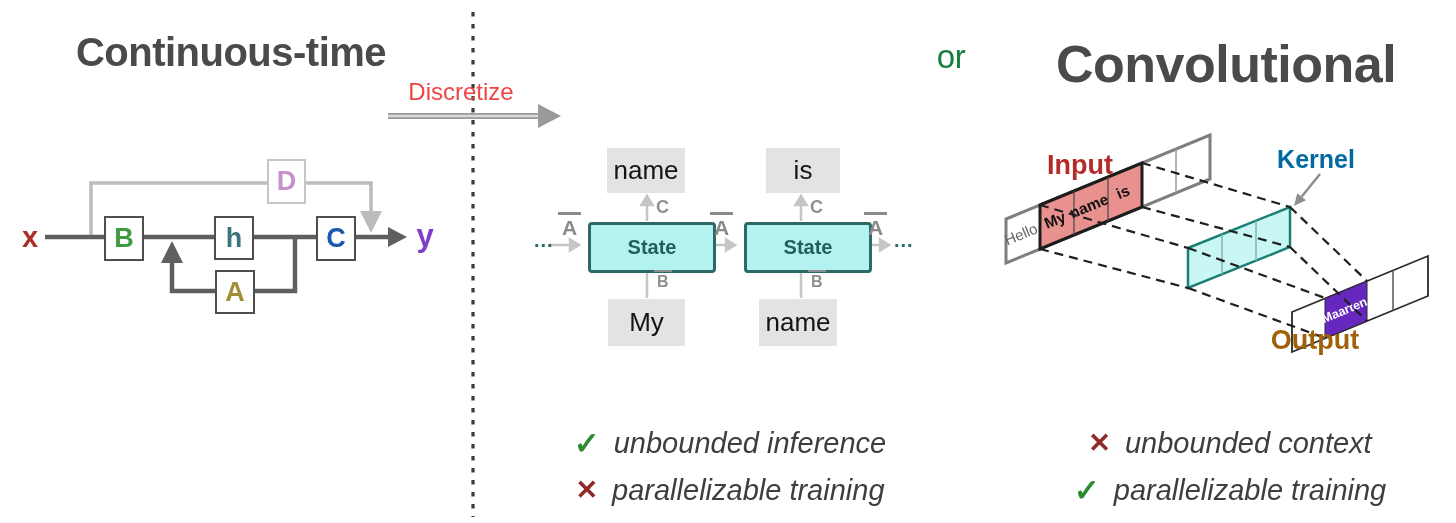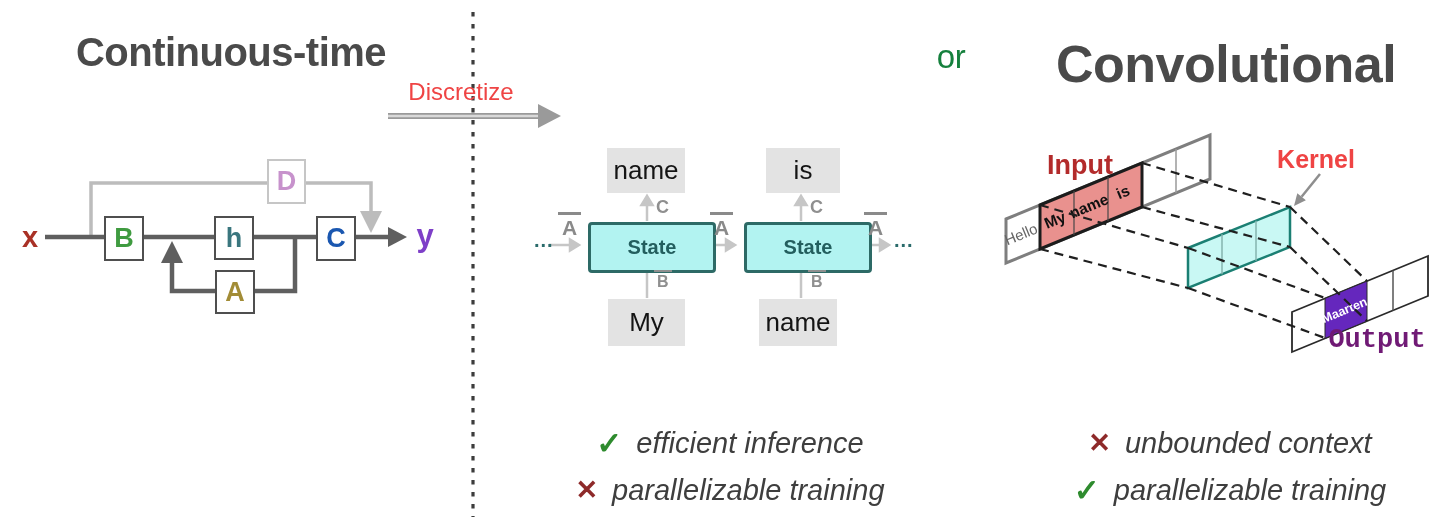--- a/index.html
+++ b/index.html
@@ -49,22 +49,22 @@
     border-top:2.5px solid #8f8f8f;padding:2px 3px 0;}
   .bb1{left:654px;top:270px;} .bb2{left:808px;top:270px;}
   .clab{position:absolute;z-index:2;color:#8f8f8f;font-weight:600;font-size:18px;line-height:1;}
   .c1{left:656px;top:198px;} .c2{left:810px;top:198px;}
   .dots{position:absolute;z-index:2;color:#2a6b6b;font-weight:700;font-size:20px;line-height:22px;letter-spacing:1px;}
   .dotsL{left:534px;top:229px;} .dotsR{left:894px;top:229px;}
 
   
   .conv-lbl{position:absolute;z-index:2;font-weight:700;text-align:center;}
   .lbl-input{left:1020px;top:150px;width:120px;font-size:27px;color:#b32b2b;}
-  .lbl-kernel{left:1256px;top:145px;width:120px;font-size:25px;color:#ef4444;}
-  .lbl-output{left:1317px;top:325px;width:120px;font-size:27px;color:#701a75;font-family:Liberation Mono, monospace;}
+  .lbl-kernel{left:1256px;top:145px;width:120px;font-size:25px;color:#0369a1;}
+  .lbl-output{left:1255px;top:325px;width:120px;font-size:27px;color:#a16207;}
 
   
   .pcol{position:absolute;z-index:2;display:flex;flex-direction:column;gap:9px;align-items:center;}
   .pcol-left{left:490px;top:424px;width:480px;}
   .pcol-right{left:990px;top:424px;width:480px;}
   .prow{display:flex;align-items:center;gap:14px;height:38px;}
   .picon{font-weight:700;line-height:1;}
   .picon.check{color:#2e8b2e;font-size:31px;}
   .picon.cross{color:#8e2a2a;font-size:27px;}
   .ptext{font-style:italic;color:#3e3e3e;font-size:29px;white-space:nowrap;}
@@ -179,21 +179,21 @@
   <div class="wordbox wb-my">My</div>
   <div class="wordbox wb-name2">name</div>
 
   <div class="conv-lbl lbl-input">Input</div>
   <div class="conv-lbl lbl-kernel">Kernel</div>
   <div class="conv-lbl lbl-output">Output</div>
 
   <div class="pcol pcol-left">
     <div class="prow">
       <span class="picon check">✓</span>
-      <span class="ptext">efficient inference</span>
+      <span class="ptext">unbounded inference</span>
     </div>
     <div class="prow">
       <span class="picon cross">✕</span>
       <span class="ptext">parallelizable training</span>
     </div>
   </div>
   <div class="pcol pcol-right">
     <div class="prow">
       <span class="picon cross">✕</span>
       <span class="ptext">unbounded context</span>

